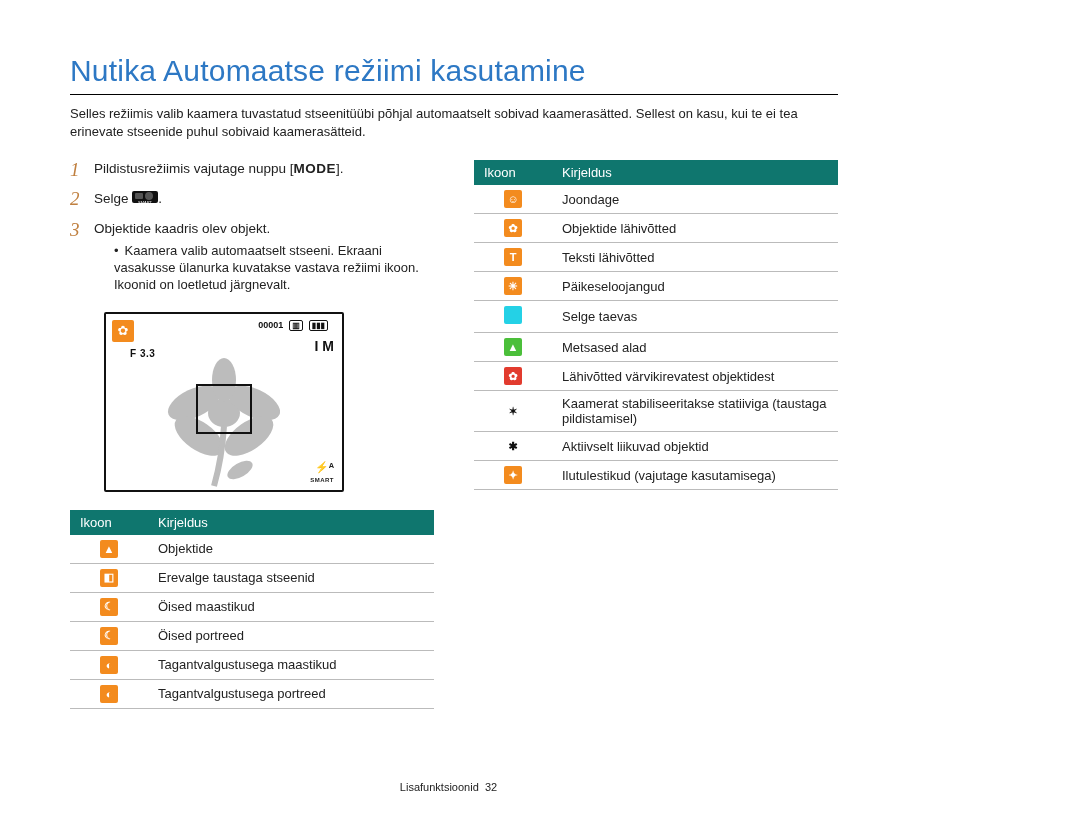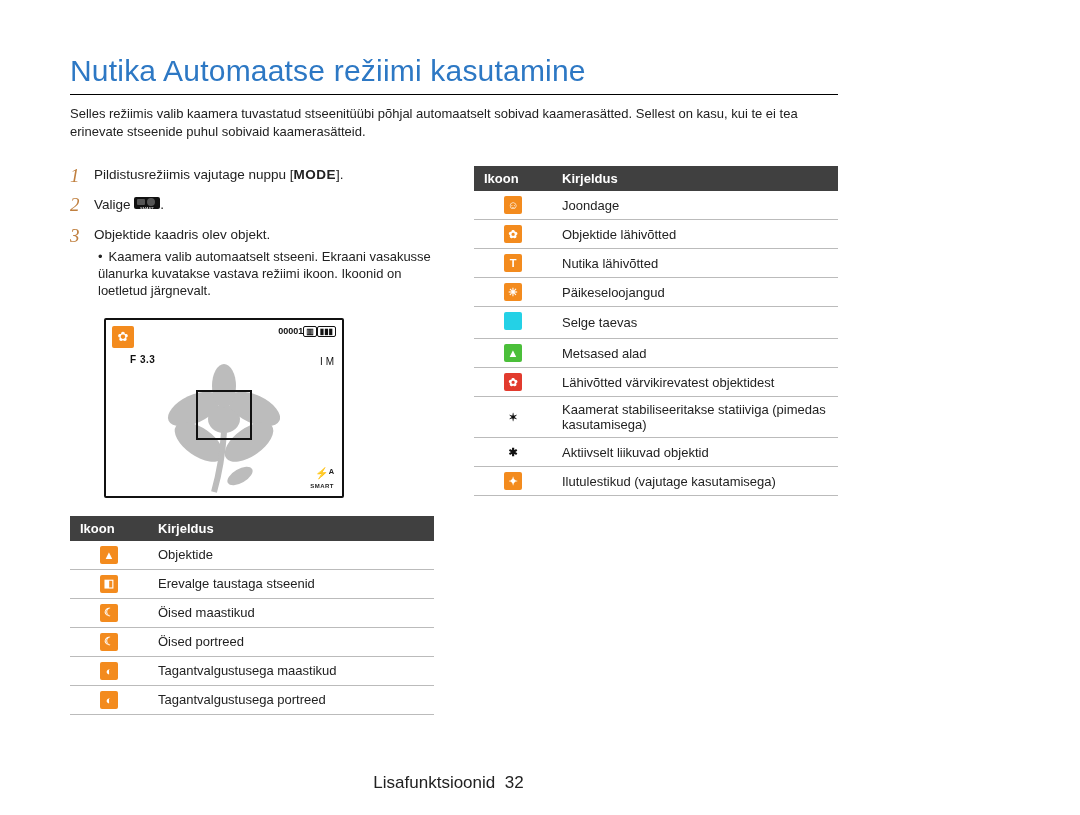--- a/index.html
+++ b/index.html
@@ -1,54 +1,54 @@
 <!DOCTYPE html>
 <html><head>
 <meta charset="utf-8">
 <style>
   html,body{margin:0;padding:0;background:#fff;font-family:Arial,Helvetica,sans-serif;color:#222;}
   .page{width:908px;height:815px;box-sizing:border-box;padding:54px 70px 20px 70px;position:relative;}
   .title{font-size:30px;font-weight:normal;color:#2d78c4;margin:0 0 6px 0;letter-spacing:.2px;}
   .hr{border:0;border-top:1px solid #000;margin:0 0 10px 0;}
-  .intro{font-size:13px;line-height:1.35;margin:0 0 26px 0;}
+  .intro{font-size:13px;line-height:1.35;margin:0 0 20px 0;}
   .cols{display:flex;gap:40px;}
   .col{flex:1;min-width:0;}
   
   .steps{}
   .step{display:flex;align-items:flex-start;margin:0 0 10px 0;}
   .num{font-family:Georgia,'Times New Roman',serif;font-style:italic;font-size:19px;color:#c08040;width:24px;flex:none;line-height:1;}
   .step-body{font-size:13.5px;line-height:1.3;}
   .mode{font-weight:bold;letter-spacing:.5px;}
   .smart-icon{display:inline-block;vertical-align:middle;}
-  .bullet{margin:6px 0 0 4px;font-size:13px;line-height:1.3;}
+  .bullet{margin:6px 0 0 20px;font-size:13px;line-height:1.3;}
   .bullet:before{content:"•";margin-right:6px;}
   
   .screen{width:236px;height:176px;border:2px solid #111;border-radius:2px;background:#fff;margin:18px 0 18px 34px;position:relative;overflow:hidden;}
   .sc-macro{position:absolute;top:6px;left:6px;width:22px;height:22px;background:#f38b1e;border-radius:2px;display:flex;align-items:center;justify-content:center;color:#fff;font-size:13px;}
   .sc-f33{position:absolute;top:34px;left:24px;font-size:10px;font-weight:bold;color:#111;letter-spacing:.5px;}
-  .sc-top{position:absolute;top:6px;right:6px;display:flex;gap:0;align-items:center;font-size:9px;font-weight:bold;color:#111;}
+  .sc-top{position:absolute;top:6px;right:14px;display:flex;gap:6px;align-items:center;font-size:9px;font-weight:bold;color:#111;}
   .sc-top .pill{border:1px solid #111;border-radius:2px;padding:0 2px;font-size:8px;}
-  .sc-1m{position:absolute;top:36px;right:8px;font-size:10px;font-weight:normal;color:#111;}
+  .sc-1m{position:absolute;top:24px;right:8px;font-size:14px;font-weight:bold;color:#111;}
   .sc-flash{position:absolute;bottom:6px;right:8px;font-size:11px;font-weight:bold;line-height:1;text-align:right;}
   .focus{position:absolute;top:70px;left:90px;width:52px;height:46px;border:2px solid #111;}
   .flower{position:absolute;left:38px;top:44px;width:160px;height:130px;}
   
   .tbl{width:100%;border-collapse:collapse;font-size:13px;}
-  .tbl thead th{background:#404040;color:#fff;font-weight:bold;text-align:left;padding:5px 10px;}
+  .tbl thead th{background:#0f766e;color:#fff;font-weight:normal;text-align:left;padding:5px 10px;}
   .tbl thead th:first-child{width:58px;}
   .tbl td{padding:5px 10px;border-bottom:1px solid #bbb;vertical-align:middle;}
   .tbl td.iconcell{text-align:center;}
   .ico{display:inline-flex;width:18px;height:18px;border-radius:2px;align-items:center;justify-content:center;font-size:11px;color:#fff;font-weight:bold;}
   .o{background:#f38b1e;}
   .c{background:#24d1e6;}
   .g{background:#4bbf3a;}
   .r{background:#e23b2e;}
   .w{background:#fff;color:#111;}
   .t1{margin-bottom:8px;}
-  .footer{position:absolute;left:0;right:11px;bottom:22px;text-align:center;font-size:17px;color:#222;}
+  .footer{position:absolute;left:0;right:11px;bottom:22px;text-align:center;font-size:11px;color:#222;}
 </style>
 </head>
 <body>
 
 <div class="page">
   <h1 class="title">Nutika Automaatse režiimi kasutamine</h1>
   <hr class="hr">
   <p class="intro">Selles režiimis valib kaamera tuvastatud stseenitüübi põhjal automaatselt sobivad kaamerasätted. Sellest on kasu, kui te ei tea erinevate stseenide puhul sobivaid kaamerasätteid.</p>
 
   <div class="cols">
@@ -57,21 +57,21 @@
       <div class="steps">
         <div class="step">
           <div class="num">1</div>
           <div class="step-body">
             <span>Pildistusrežiimis vajutage nuppu [</span><span class="mode">MODE</span><span>].</span>
           </div>
         </div>
         <div class="step">
           <div class="num">2</div>
           <div class="step-body">
-            <span>Valige</span>
+            <span>Selge</span>
             <span class="smart-icon">
               <svg width="26" height="16" viewBox="0 0 26 16">
                   <rect x="0" y="2" width="26" height="12" rx="2" fill="#111"></rect>
                   <rect x="3" y="4" width="8" height="6" rx="1" fill="#555"></rect>
                   <circle cx="17" cy="7" r="4" fill="#555"></circle>
                   <text x="13" y="15" font-size="4" text-anchor="middle" fill="#fff">SMART</text>
                 </svg>
             </span>.
           </div>
         </div>
@@ -157,41 +157,41 @@
             <tr>
               <td class="iconcell"><span class="ico o">☺</span></td>
               <td>Joondage</td>
             </tr>
             <tr>
               <td class="iconcell"><span class="ico o">✿</span></td>
               <td>Objektide lähivõtted</td>
             </tr>
             <tr>
               <td class="iconcell"><span class="ico o">T</span></td>
-              <td>Nutika lähivõtted</td>
+              <td>Teksti lähivõtted</td>
             </tr>
             <tr>
               <td class="iconcell"><span class="ico o">☀</span></td>
               <td>Päikeseloojangud</td>
             </tr>
             <tr>
               <td class="iconcell"><span class="ico c"></span></td>
               <td>Selge taevas</td>
             </tr>
             <tr>
               <td class="iconcell"><span class="ico g">▲</span></td>
               <td>Metsased alad</td>
             </tr>
             <tr>
               <td class="iconcell"><span class="ico r">✿</span></td>
               <td>Lähivõtted värvikirevatest objektidest</td>
             </tr>
             <tr>
               <td class="iconcell"><span class="ico w">✶</span></td>
-              <td>Kaamerat stabiliseeritakse statiiviga (pimedas kasutamisega)</td>
+              <td>Kaamerat stabiliseeritakse statiiviga (taustaga pildistamisel)</td>
             </tr>
             <tr>
               <td class="iconcell"><span class="ico w">✱</span></td>
               <td>Aktiivselt liikuvad objektid</td>
             </tr>
             <tr>
               <td class="iconcell"><span class="ico o">✦</span></td>
               <td>Ilutulestikud (vajutage kasutamisega)</td>
             </tr>
           </tbody>

